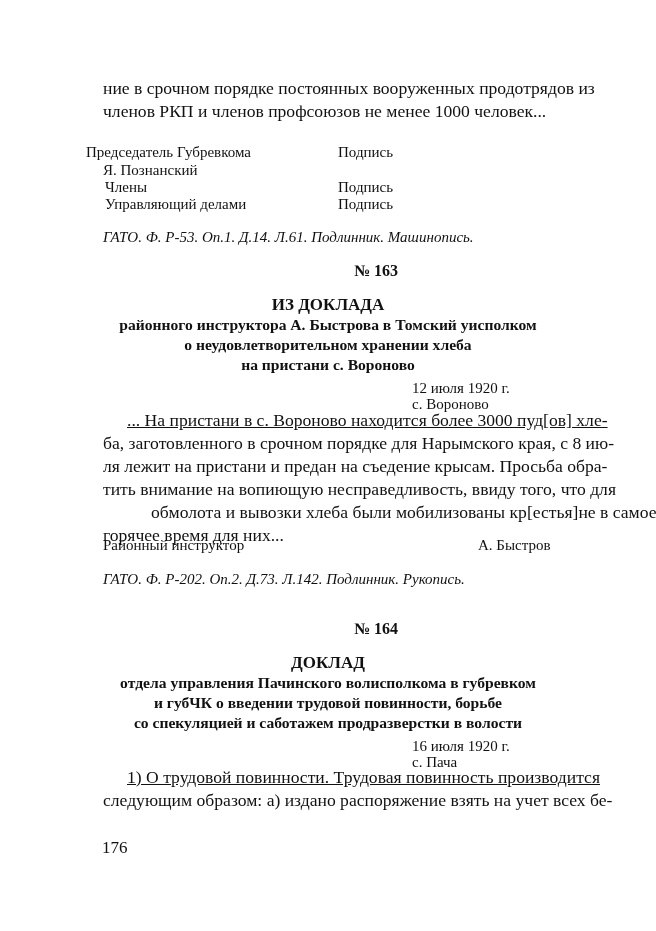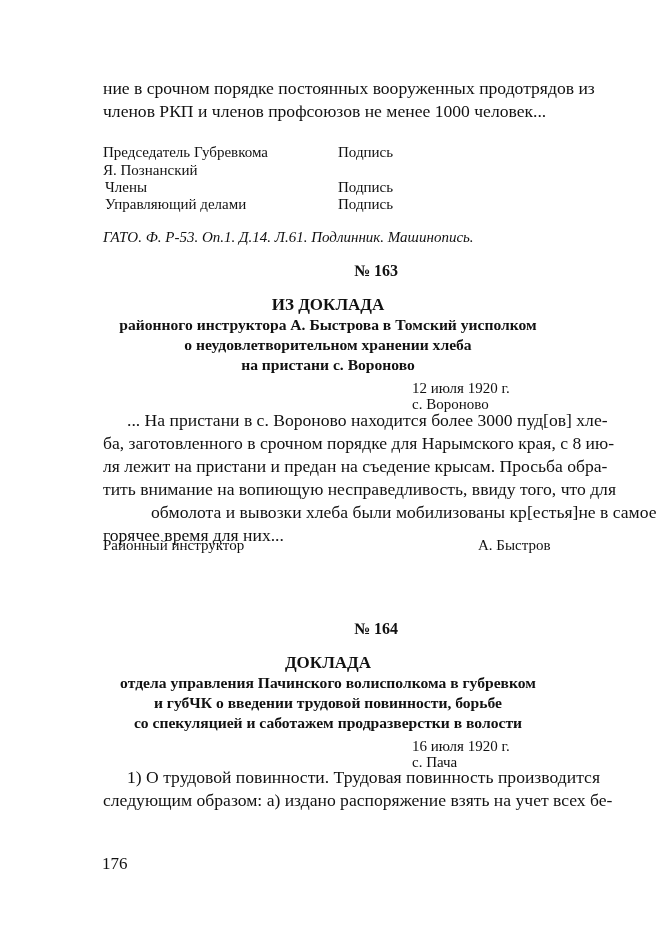--- a/index.html
+++ b/index.html
@@ -10,32 +10,32 @@
   .body-text { font-size: 17.6px; line-height: 23.5px; }
   .small { font-size: 15px; line-height: 19px; }
   .just { text-align: justify; text-align-last: justify; width: 467px; left: 103px; }
   .last { text-align: left; text-align-last: left; }
   .ital { font-style: italic; font-size: 15px; }
   .center { left: 0; width: 656px; text-align: center; }
   .bold { font-weight: bold; }
   .doc-num { font-size: 16px; margin-left: 48px; }
   .doc-title { font-size: 17px; line-height: 21.5px; }
   .doc-sub { font-size: 15.6px; line-height: 20.5px; }
-  .indent { padding-left: 24px; box-sizing: border-box; }
+  .indent { padding-left: 24px; box-sizing: border-box; text-decoration: underline; }
 </style>
 </head>
 <body>
 
 <div class="page">
 
   <div class="abs body-text just" style="top:77px;">ние в срочном порядке постоянных вооруженных продотрядов из</div>
   <div class="abs body-text just last" style="top:100px;">членов РКП и членов профсоюзов не менее 1000 человек...</div>
 
   <div>
-    <div class="abs small" style="left:103px; top:143px;">Председатель Губревкома</div>
+    <div class="abs small" style="left:86px; top:143px;">Председатель Губревкома</div>
     <div class="abs small" style="left:338px; top:143px;">Подпись</div>
     <div class="abs small" style="left:103px; top:161px;">Я. Познанский</div>
     <div class="abs small" style="left:105px; top:178px;"> Члены</div>
     <div class="abs small" style="left:338px; top:178px;">Подпись</div>
     <div class="abs small" style="left:105px; top:195px;"> Управляющий делами</div>
     <div class="abs small" style="left:338px; top:195px;">Подпись</div>
   </div>
 
   <div class="abs ital" style="left:103px; top:229px;">ГАТО. Ф.  Р-53. Оп.1. Д.14. Л.61. Подлинник. Машинопись.</div>
 
@@ -51,27 +51,28 @@
   <div class="abs body-text just indent" style="top:409px;">... На пристани в с. Вороново находится более 3000 пуд[ов] хле-</div>
   <div class="abs body-text just" style="top:432px;">ба, заготовленного в срочном порядке для Нарымского края, с 8 ию-</div>
   <div class="abs body-text just" style="top:455px;">ля лежит на пристани и предан на съедение крысам. Просьба обра-</div>
   <div class="abs body-text just" style="top:478px;">тить внимание на вопиющую несправедливость, ввиду того, что для</div>
   <div class="abs body-text just" style="top:501px;margin-left:48px;">обмолота и вывозки хлеба были мобилизованы кр[естья]не в самое</div>
   <div class="abs body-text just last" style="top:524px;">горячее время для них...</div>
 
   <div class="abs small" style="left:103px; top:536px;">Районный инструктор</div>
   <div class="abs small" style="left:478px; top:536px;">А. Быстров</div>
 
+  <div class="abs ital" style="left:103px; top:571px;">ГАТО. Ф. Р-202. Оп.2. Д.73. Л.142. Подлинник. Рукопись.</div>
 
   <div class="abs center bold doc-num" style="top:620px;">№ 164</div>
-  <div class="abs center bold doc-title" style="top:652px;">ДОКЛАДА</div>
+  <div class="abs center bold doc-title" style="top:652px;">ДОКЛАД</div>
   <div class="abs center bold doc-sub" style="top:673px;">отдела управления Пачинского волисполкома в губревком</div>
   <div class="abs center bold doc-sub" style="top:693px;">и губЧК о введении трудовой повинности, борьбе</div>
   <div class="abs center bold doc-sub" style="top:713px;">со спекуляцией и саботажем продразверстки в волости</div>
 
   <div class="abs small" style="left:412px; top:737px;">16 июля 1920 г.</div>
   <div class="abs small" style="left:412px; top:753px;">с. Пача</div>
 
   <div class="abs body-text just indent" style="top:766px;">1) О трудовой повинности. Трудовая повинность производится</div>
   <div class="abs body-text just" style="top:789px;">следующим образом: а) издано распоряжение взять на учет всех бе-</div>
 
-  <div class="abs" style="left:102px; top:838px; font-size:17px;margin-top:16px;">176</div>
+  <div class="abs" style="left:102px; top:838px; font-size:17px;">176</div>
 </div>
 
 </body></html>

